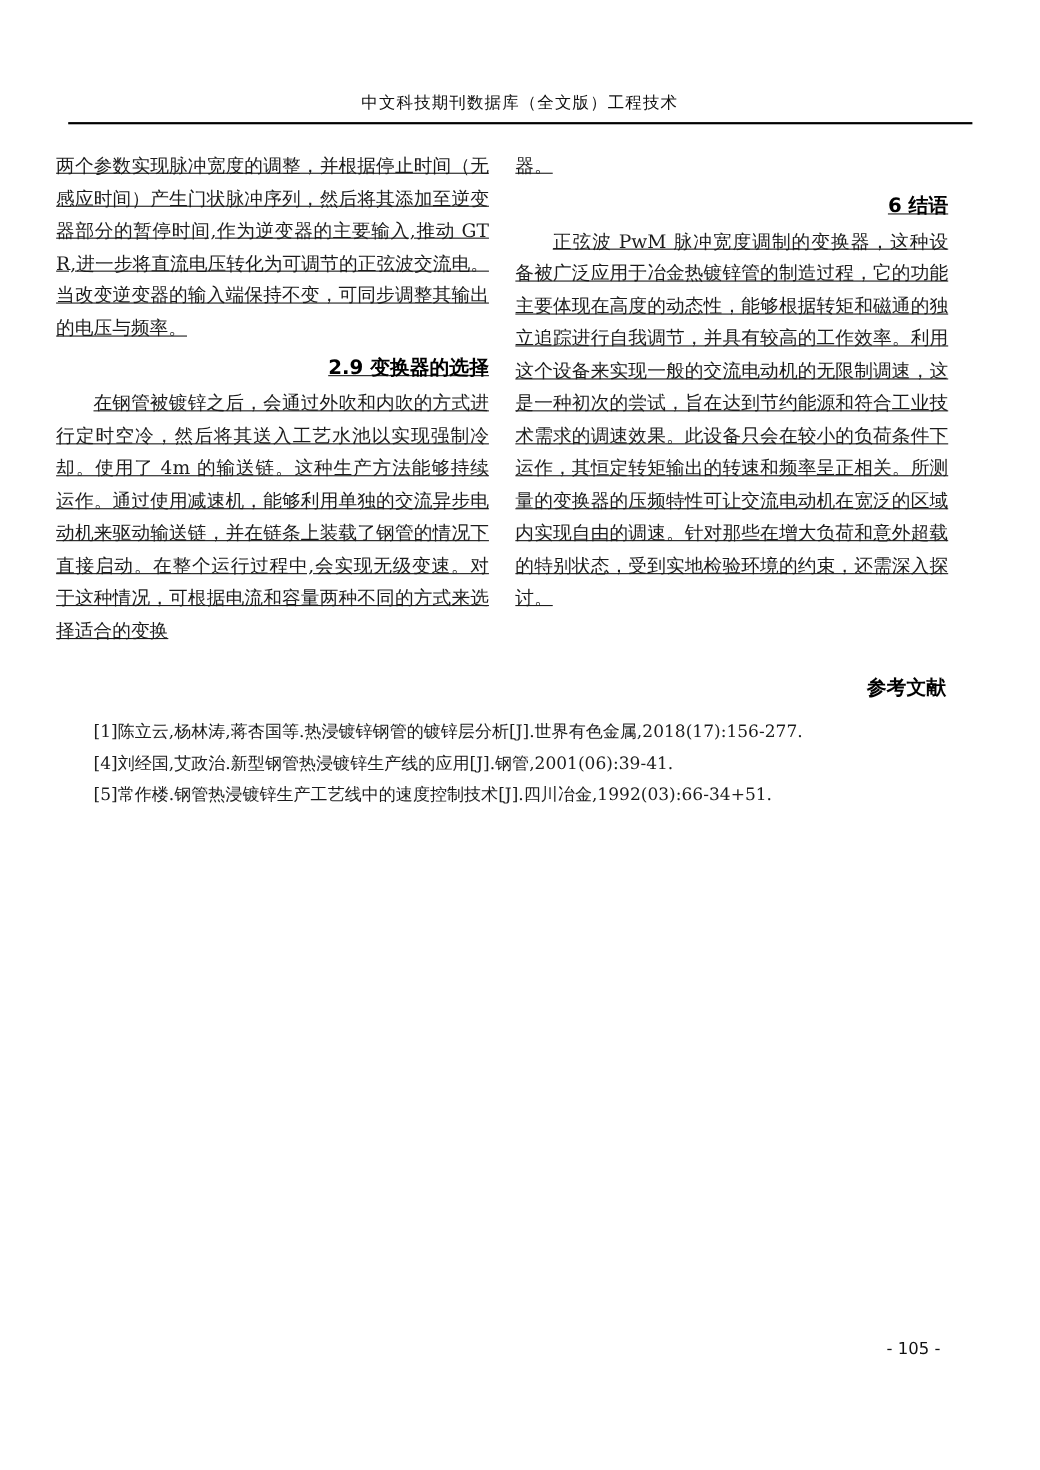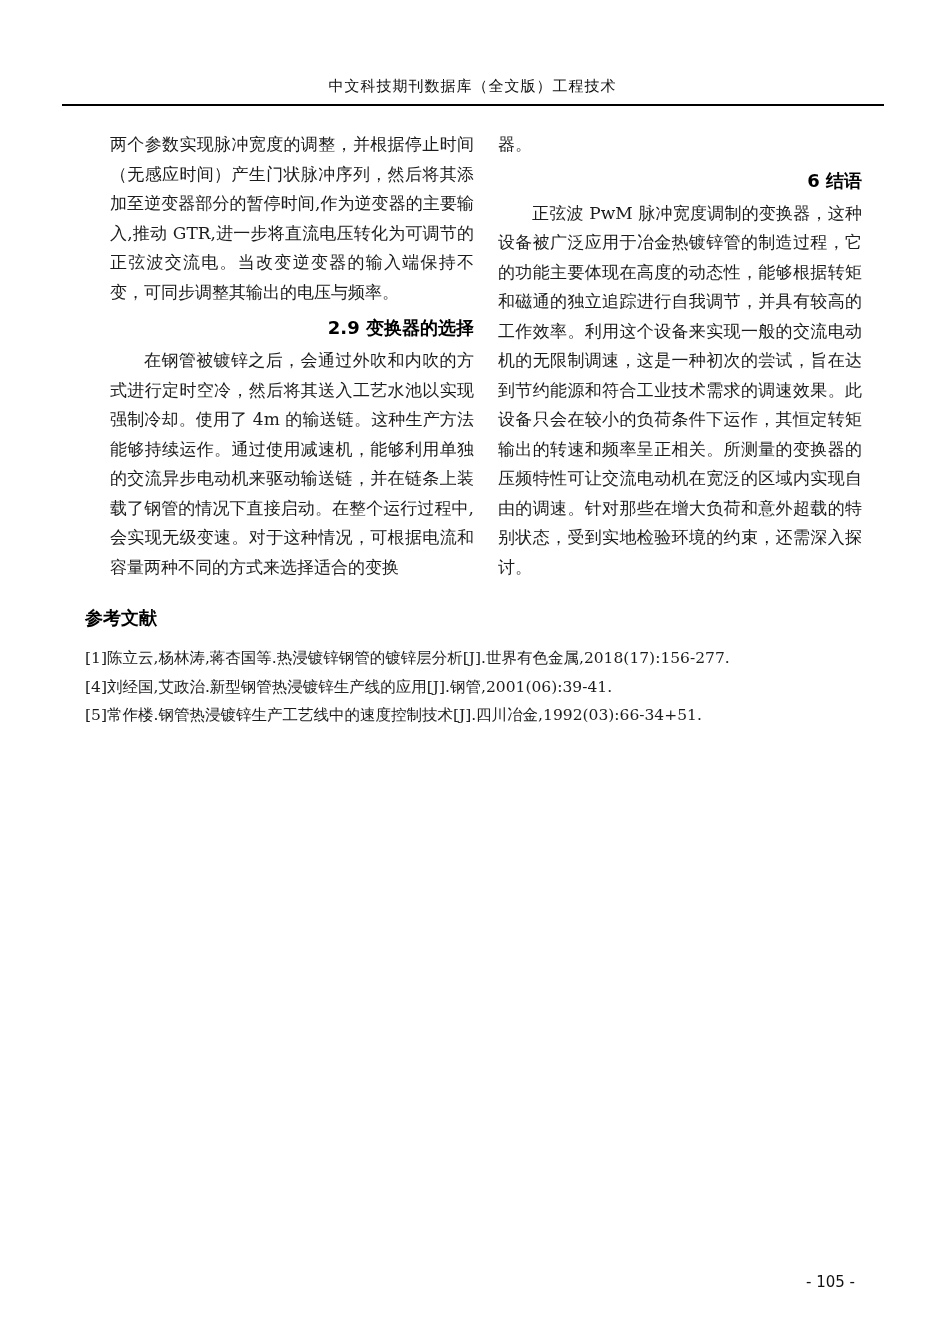--- a/index.html
+++ b/index.html
@@ -8,40 +8,40 @@
     position: relative;
     width: 945px;
     height: 1336px;
     margin: 0 auto;
     background: #ffffff;
     color: #1c1c1c;
     font-family: "DejaVu Serif", "Liberation Serif", serif;
     overflow: hidden;
   }
   .page-header {
-    padding-top: 64px;
+    padding-top: 84px;
     text-align: center;
-    margin-top: 13px;
   }
   .journal-title {
     font-size: 15px;
     letter-spacing: 1px;
     color: #111111;
   }
   .header-rule {
     width: 822px;
     margin: 8px auto 0 auto;
     border: none;
     border-top: 2px solid #000000;
     height: 0;
   }
   .content {
     display: flex;
     gap: 24px;
-    margin: 24px 83px 0 110px;
+    margin: 24px 83px 0 51px;
+    text-decoration: underline;
   }
   .column {
     flex: 1 1 0;
     min-width: 0;
   }
   .body-para {
     font-size: 17px;
     line-height: 29.5px;
     text-align: justify;
     text-justify: inter-character;
@@ -57,34 +57,34 @@
     color: #000000;
     text-align: right;
   }
   .references {
     margin: 24px 85px 0 85px;
   }
   .references-heading {
     font-family: "DejaVu Sans", "Liberation Sans", sans-serif;
     font-weight: bold;
     font-size: 18px;
-    text-align: left;
+    text-align: right;
     margin-bottom: 14px;
     color: #000000;
   }
   .reference-item {
     font-size: 15.5px;
     line-height: 28.5px;
     list-style: none;
     white-space: nowrap;
     overflow: hidden;
   }
   .page-footer {
     position: absolute;
-    top: 1272px;
+    top: 1216px;
     right: 90px;
   }
   .page-number {
     font-family: "DejaVu Sans", "Liberation Sans", sans-serif;
     font-size: 15px;
     color: #111111;
   }
 </style>
 </head>
 <body>

